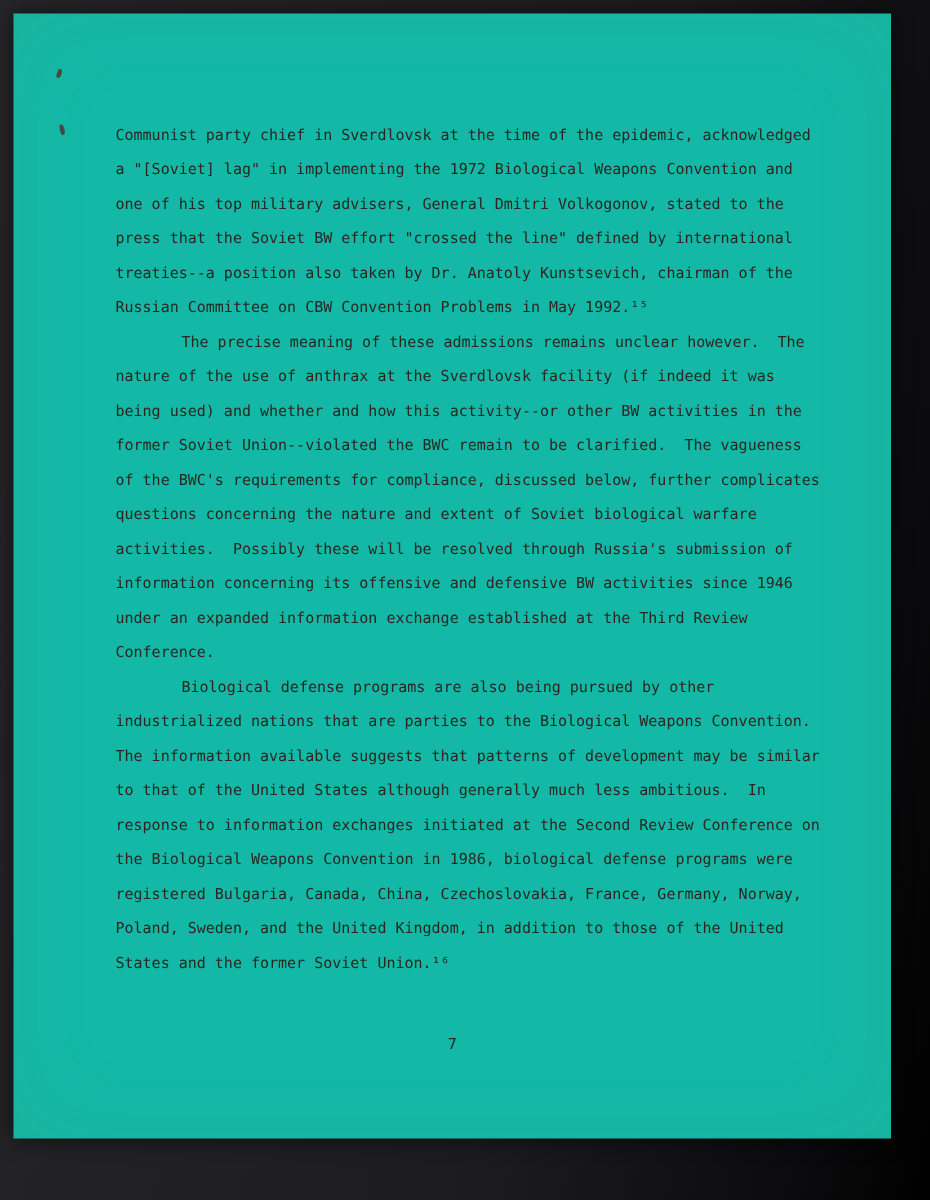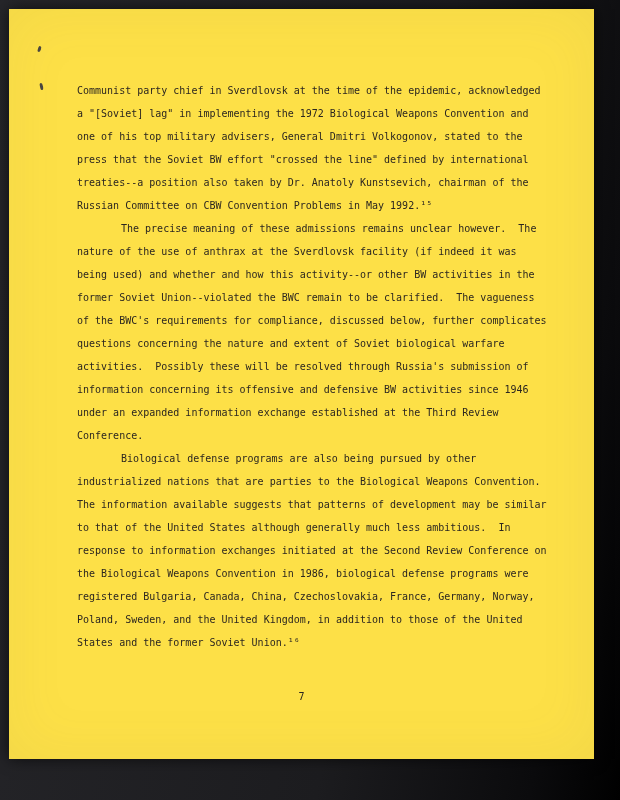--- a/index.html
+++ b/index.html
@@ -17,21 +17,21 @@
   .scan-bg {
     position: absolute;
     inset: 0;
   }
   .paper {
     position: absolute;
     left: 9px;
     top: 9px;
     width: 585px;
     height: 750px;
-    background: #fde047;
+    background: #14b8a6;
     box-shadow: 0 0 14px rgba(0,0,0,0.65), inset 0 0 60px rgba(120,110,90,0.08);
     text-decoration: underline;
   }
   .content {
     position: absolute;
     left: 68px;
     top: 70px;
     width: 470px;
     color: #2b2620;
     font-size: 10px;

